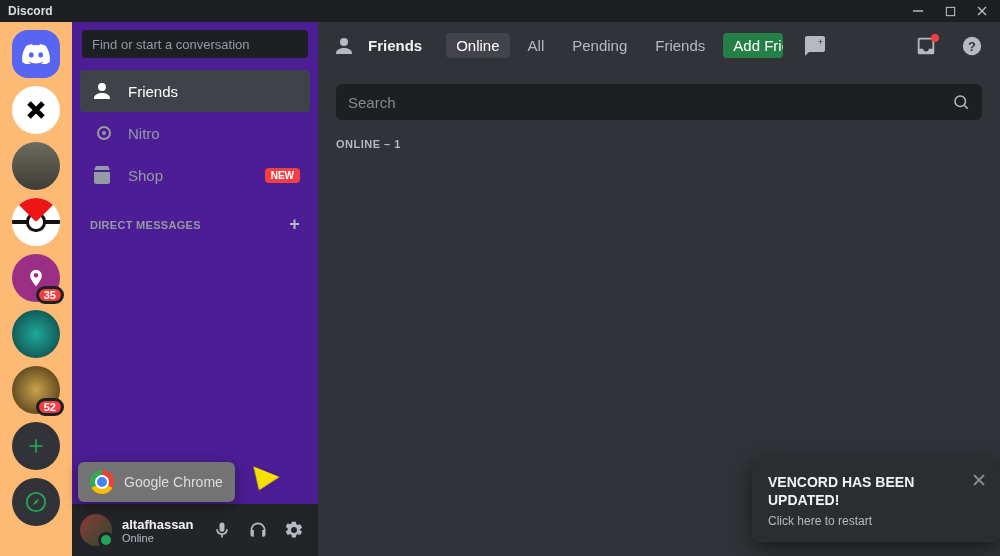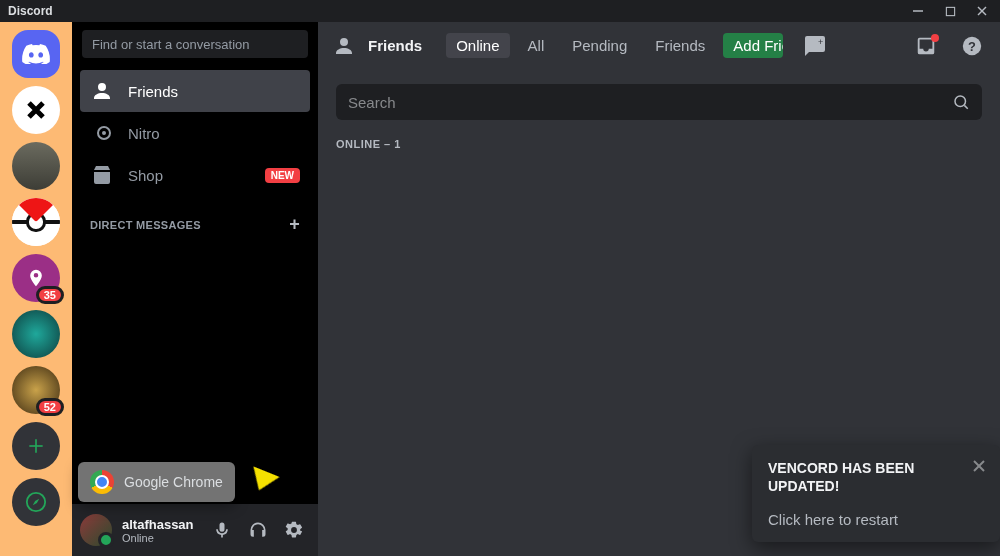--- a/index.html
+++ b/index.html
@@ -15,21 +15,21 @@
 
   
   .guild-rail { width: 72px; background: #fdba74; display:flex; flex-direction:column; align-items:center; padding-top:8px; gap:8px; }
   .guild { width: 48px; height: 48px; border-radius: 50%; background:#313338; display:flex; align-items:center; justify-content:center; cursor:pointer; position:relative; }
   .guild.home { background:#5865f2; border-radius:16px; }
   .guild-badge { position:absolute; bottom:-2px; right:-4px; background:#f23f43; color:#fff; font-size:11px; font-weight:700; border-radius:10px; padding:0 5px; border:3px solid #1e1f22; min-width:16px; text-align:center; }
   .guild.add { color:#23a559; font-size:26px; background:#313338; }
   .guild.explore { color:#23a559; background:#313338; }
 
   
-  .channel-sidebar { width: 246px; background:#000000; display:flex; flex-direction:column; }
+  .channel-sidebar { width: 246px; background:#4c1d95; display:flex; flex-direction:column; }
   .find-convo { margin:8px 10px; height:28px; background:#1e1f22; border-radius:4px; display:flex; align-items:center; padding:0 10px; cursor:pointer; }
   .find-convo span { font-size:13px; color:#949ba4; }
   .nav-items { padding: 4px 8px; }
   .nav-item { display:flex; align-items:center; height:42px; border-radius:4px; padding:0 10px; gap:14px; cursor:pointer; color:#949ba4; font-size:15px; }
   .nav-item.active { background:#404249; color:#fff; font-weight:500; }
   .nav-item .nicon { width:24px; height:24px; display:flex; align-items:center; justify-content:center; }
   .badge-new { background:#f23f43; color:#fff; font-size:10px; font-weight:700; border-radius:4px; padding:2px 6px; margin-left:auto; }
   .dm-header { display:flex; justify-content:space-between; align-items:center; padding:14px 18px 6px; font-size:11px; font-weight:600; color:#949ba4; letter-spacing:0.3px; }
   .dm-header .plus { font-size:18px; cursor:pointer; color:#b5bac1; }
   .dm-list { flex:1; padding:4px 8px; overflow:hidden; position:relative; }
@@ -65,21 +65,21 @@
   .body { padding:14px 18px; }
   .search-wrap { background:#1e1f22; border-radius:6px; height:36px; display:flex; align-items:center; padding:0 12px; }
   .search-wrap input { flex:1; background:transparent; border:none; outline:none; color:#dbdee1; font-size:15px; }
   .search-wrap input::placeholder { color:#87898c; }
   .search-wrap .sicon { color:#b5bac1; }
   .section-label { margin-top:18px; font-size:11px; font-weight:600; color:#b5bac1; letter-spacing:0.5px; }
 
   
   .toast { position:absolute; right:0; bottom:14px; width:248px; background:#2b2d31; border-radius:6px; padding:14px 16px; box-shadow:0 6px 20px rgba(0,0,0,.5); }
   .toast .t-title { font-size:14px; font-weight:700; color:#f2f3f5; line-height:1.3; }
-  .toast .t-sub { font-size:15px; color:#b5bac1; margin-top:16px; cursor:pointer; }
+  .toast .t-sub { font-size:12px; color:#b5bac1; margin-top:5px; cursor:pointer; }
   .toast .t-close { position:absolute; top:10px; right:10px; width:22px; height:22px; color:#87898c; cursor:pointer; display:flex; align-items:center; justify-content:center; }
 
   
   .arrow-anno { position:absolute; left:244px; bottom:56px; transform:rotate(22deg); pointer-events:none; }
 
   svg { display:block; }
 </style>
 </head>
 <body>
 

